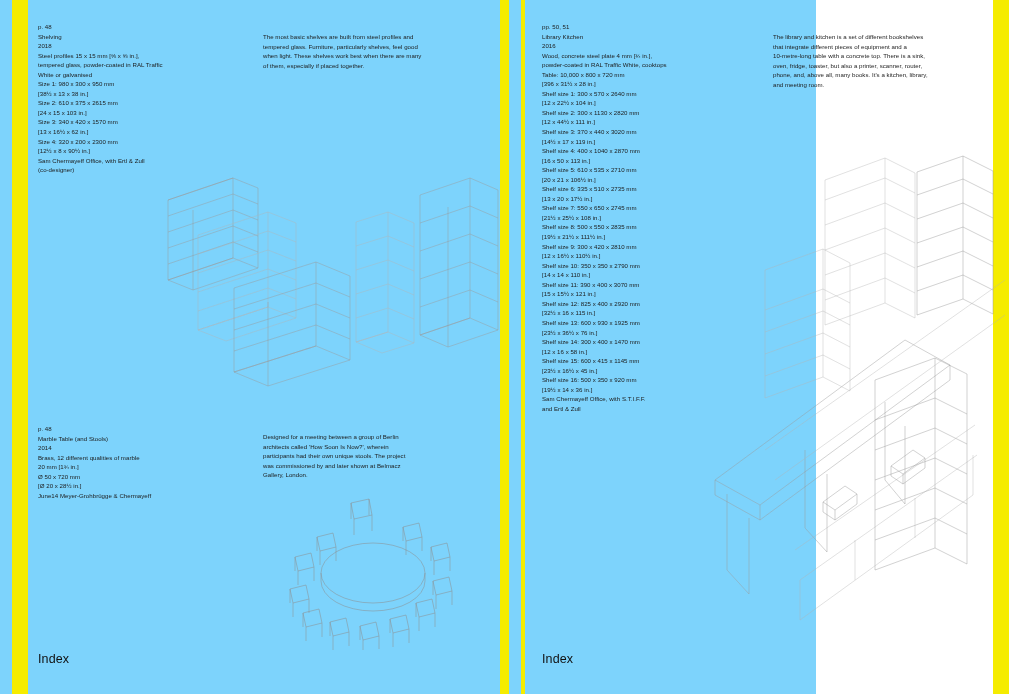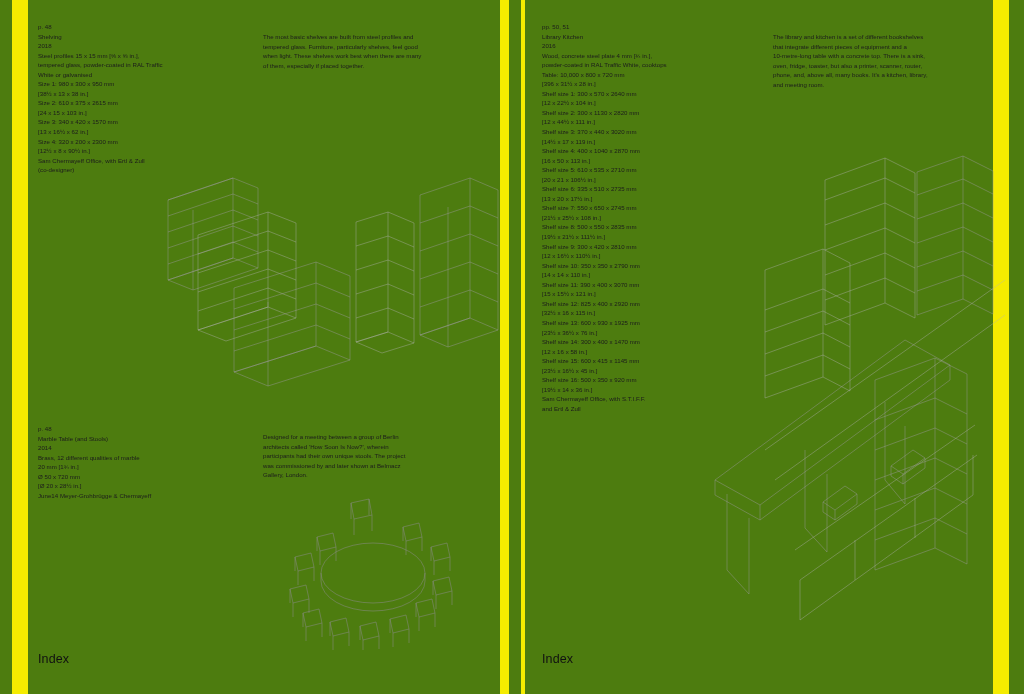--- a/index.html
+++ b/index.html
@@ -9,23 +9,23 @@
   }
   body {
     width: 1024px;
     height: 694px;
     overflow: hidden;
     font-family: "Liberation Sans", sans-serif;
     color: #1a1a1a;
   }
   .spread {
     position: relative;
-    width: 1024px;
+    width: 816px;
     height: 694px;
-    background: #4d7c0f;
+    background: #7dd3fc;
   }
   
   .bar-yellow {
     position: absolute;
     background: #f5ec00;
   }
   .bar-left   { left: 12px;  top: 0;   width: 16px; height: 694px; }
   .bar-mid-l  { left: 500px; top: 0;   width: 9px;  height: 694px; }
   .bar-mid-r  { left: 521px; top: 0;   width: 4px;  height: 694px; }
   .bar-right  { left: 993px; top: 0;   width: 16px; height: 694px; }

